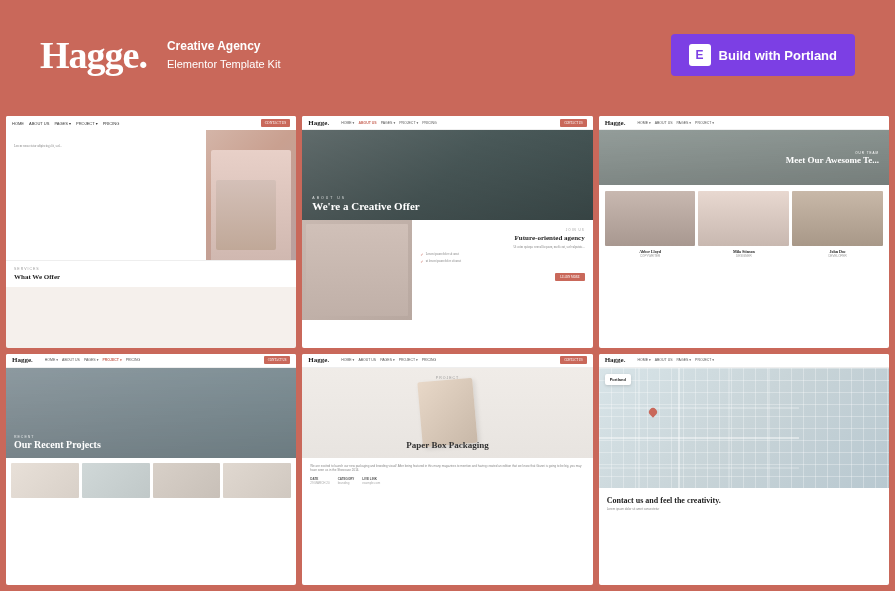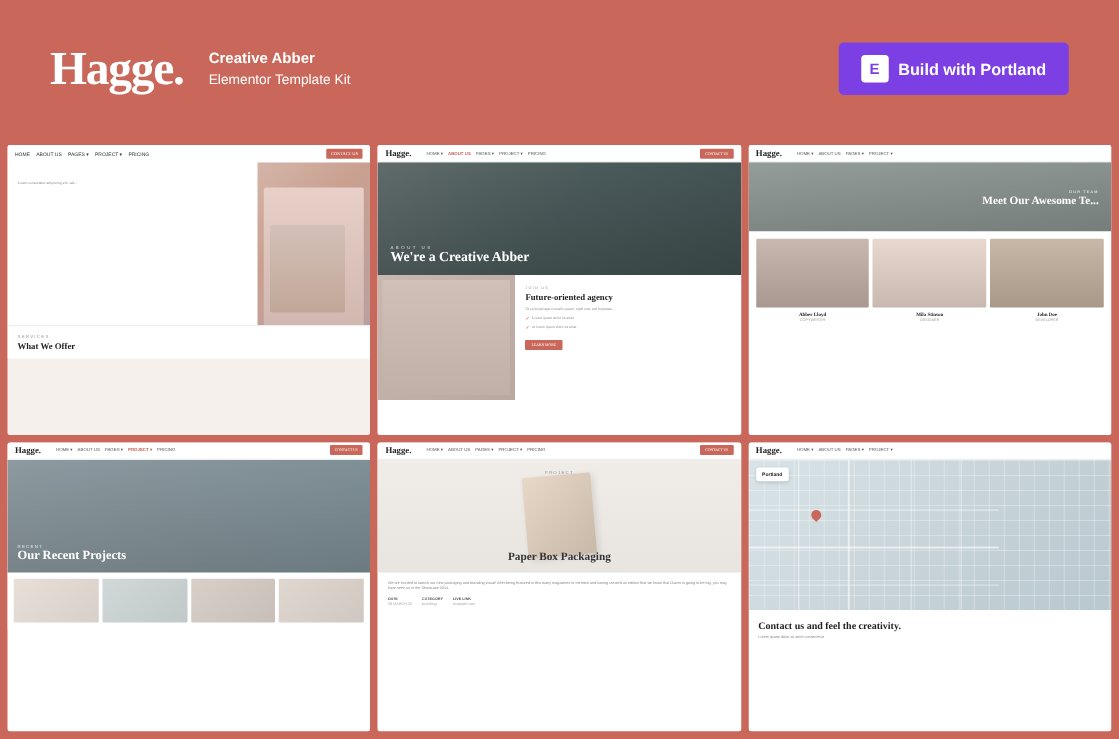--- a/index.html
+++ b/index.html
@@ -242,20 +242,21 @@
     }
     .cell2 .hero2-title {
       font-size: 11px;
       font-weight: 700;
       font-family: Georgia, serif;
     }
     .cell2 .about-section {
       display: flex;
       gap: 0;
       height: 100px;
+      text-align: right;
     }
     .cell2 .about-img {
       width: 110px;
       background: linear-gradient(135deg, #c8b8b0 0%, #b8a8a0 100%);
       flex-shrink: 0;
       position: relative;
       overflow: hidden;
     }
     .cell2 .about-img-inner {
       position: absolute;
@@ -641,21 +642,21 @@
   </style>
 </head>
 <body>
 
 <div>
 
   <div class="header">
     <div class="header-left">
       <div class="logo-text">Hagge.</div>
       <div class="header-subtitle">
-        <div class="line1">Creative Abber</div>
+        <div class="line1">Creative Agency</div>
         <div>Elementor Template Kit</div>
       </div>
     </div>
     <div class="elementor-badge">
       <div class="elementor-icon">E</div>
       <span>Build with Portland</span>
     </div>
   </div>
 
   <div class="grid-container">
@@ -693,21 +694,21 @@
           <span class="nav-link-active">ABOUT US</span>
           <span>PAGES ▾</span>
           <span>PROJECT ▾</span>
           <span>PRICING</span>
         </div>
         <div class="nav-btn2">CONTACT US</div>
       </div>
       <div class="hero2">
         <div class="hero2-text">
           <div class="hero2-label">ABOUT US</div>
-          <div class="hero2-title">We're a Creative Abber</div>
+          <div class="hero2-title">We're a Creative Offer</div>
         </div>
       </div>
       <div class="about-section">
         <div class="about-img">
           <div class="about-img-inner"></div>
         </div>
         <div class="about-content">
           <div class="about-label">JOIN US</div>
           <div class="about-title">Future-oriented agency</div>
           <div class="about-body">Ut enim quisque convallis quam, medi erat, sed vulputate...</div>

